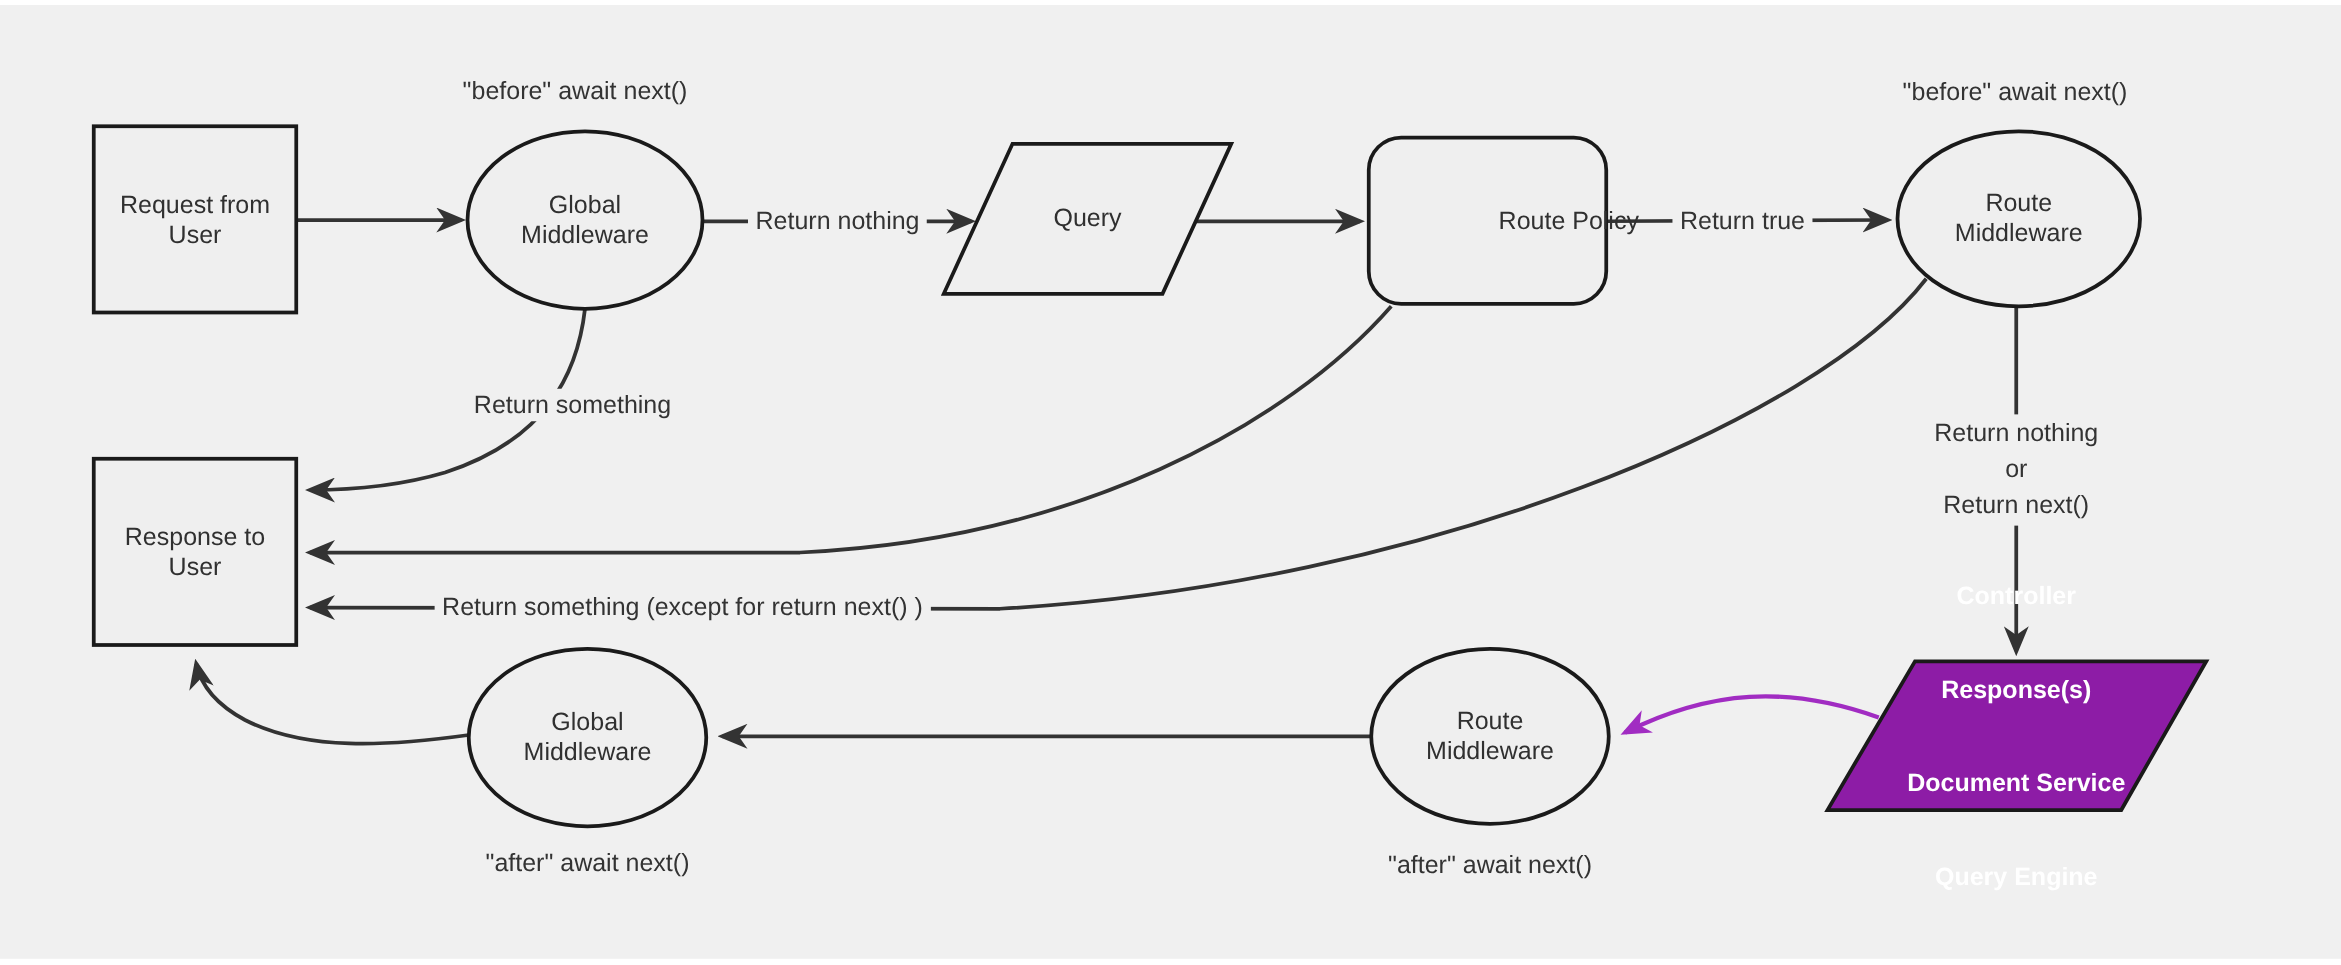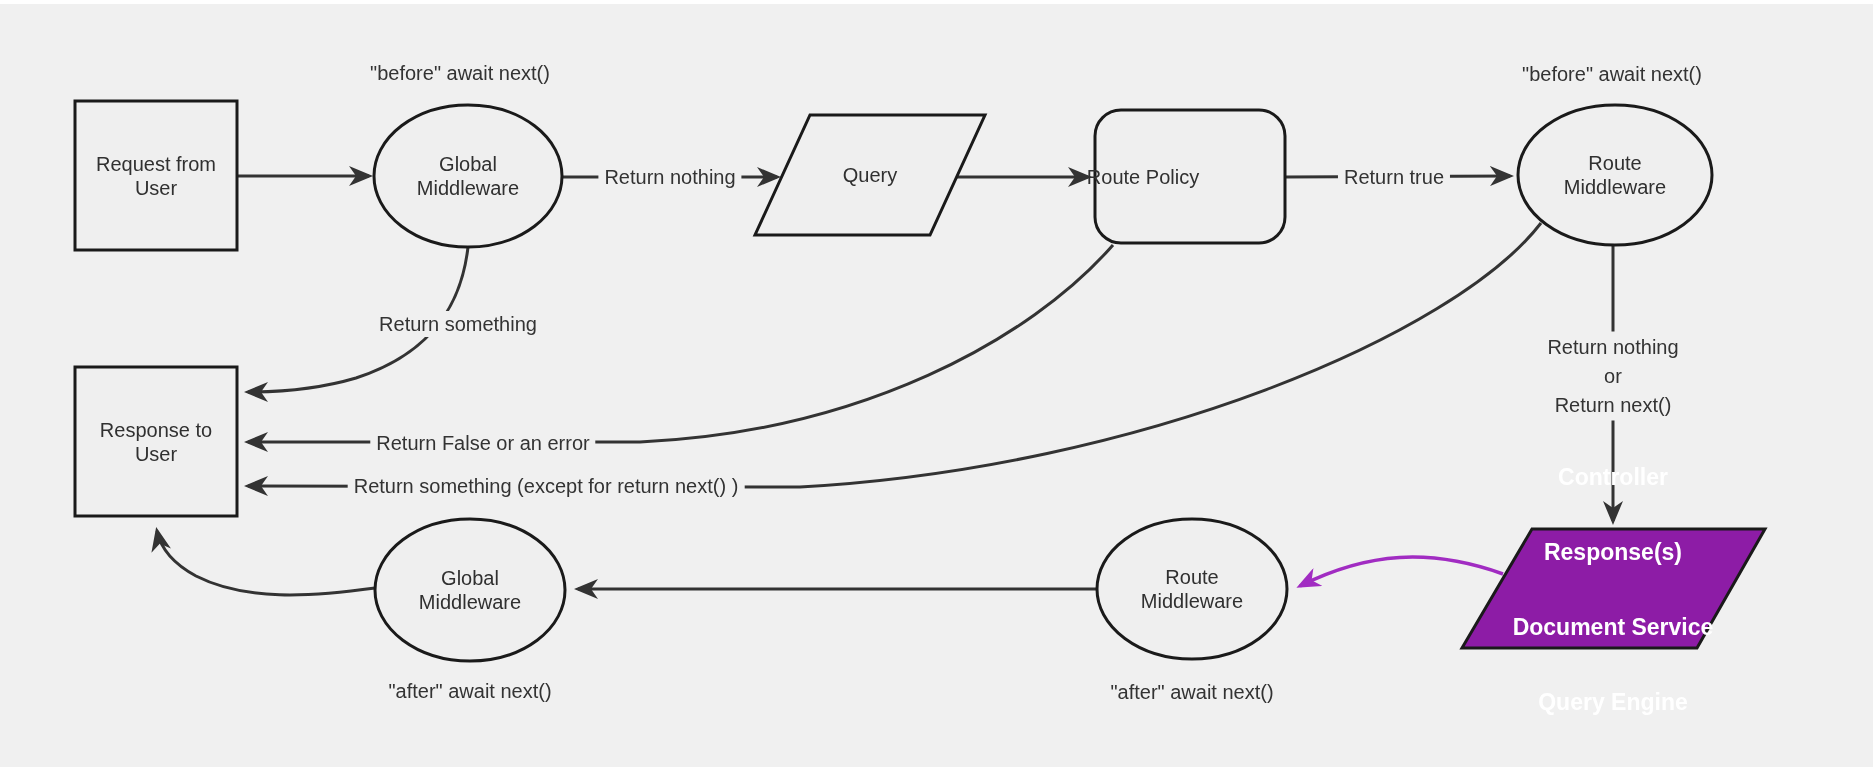--- a/index.html
+++ b/index.html
@@ -7,21 +7,21 @@
          font-family:"Liberation Sans", sans-serif;}
   .paper{position:absolute;left:0;top:4px;width:1873px;height:763px;background:#f0f0f0;}
   svg.diagram{position:absolute;left:0;top:0;}
   .lbl{position:absolute;transform:translate(-50%,-50%);text-align:center;
        font-size:20px;color:#303030;line-height:24px;white-space:pre-wrap;}
   .node-lbl{width:140px;}
   .ellipse-lbl{width:122px;}
   .edge-lbl{background:#f0f0f0;padding:1px 6px;white-space:nowrap;color:#333333;}
   .edge-lbl-multi{background:#f0f0f0;padding:1px 8px;white-space:nowrap;color:#333333;line-height:29px;}
   .annot{white-space:nowrap;color:#333333;}
-  .controller-lbl{width:230px;color:#ffffff;font-weight:bold;font-size:23px;line-height:25px;}
+  .controller-lbl{width:230px;color:#ffffff;font-weight:bold;font-size:20px;line-height:25px;}
 </style>
 </head>
 <body>
 
 <div class="stage">
   <div class="paper"></div>
 
   <svg class="diagram" width="1873" height="772" viewBox="0 0 1873 772">
     <defs>
       <marker id="arrow" viewBox="0 0 12 10" refX="10" refY="5" markerWidth="24" markerHeight="20" markerUnits="userSpaceOnUse" orient="auto">
@@ -55,40 +55,39 @@
       <rect x="75" y="367" width="162" height="149"></rect>
       <ellipse cx="470" cy="590" rx="95" ry="71"></ellipse>
       <ellipse cx="1192" cy="589" rx="95" ry="70"></ellipse>
       <polygon points="1532,529 1765,529 1697,648 1462,648" fill="#8d1ca6"></polygon>
     </g>
   </svg>
 
   <div class="lbl node-lbl" style="left:156px;top:176px;">Request from User</div>
   <div class="lbl ellipse-lbl" style="left:468px;top:176px;">Global Middleware</div>
   <div class="lbl" style="left:870px;top:175px;">Query</div>
-  <div class="lbl" style="left:1143px;top:177px;">Route Policy</div>
+  <div class="lbl" style="left:1255px;top:177px;">Route Policy</div>
   <div class="lbl ellipse-lbl" style="left:1615px;top:175px;">Route Middleware</div>
   <div class="lbl node-lbl" style="left:156px;top:442px;">Response to User</div>
   <div class="lbl ellipse-lbl" style="left:470px;top:590px;">Global Middleware</div>
   <div class="lbl ellipse-lbl" style="left:1192px;top:589px;">Route Middleware</div>
   <div class="lbl controller-lbl" style="left:1613px;top:590px;">
     <div>Controller</div>
     <div>Response(s)</div>
     <div>Document Service</div>
     <div>Query Engine</div>
   </div>
 
   <div class="lbl annot" style="left:460px;top:73px;">"before" await next()</div>
   <div class="lbl annot" style="left:1612px;top:74px;">"before" await next()</div>
   <div class="lbl annot" style="left:470px;top:691px;">"after" await next()</div>
   <div class="lbl annot" style="left:1192px;top:692px;">"after" await next()</div>
 
   <div class="lbl edge-lbl" style="left:670px;top:177px;">Return nothing</div>
   <div class="lbl edge-lbl" style="left:1368px;top:177px;margin-left:26px;">Return true</div>
   <div class="lbl edge-lbl" style="left:458px;top:304px;margin-top:20px;">Return something</div>
-  <div class="lbl edge-lbl" style="left:483px;top:443px;">Return False or an error</div>
   <div class="lbl edge-lbl" style="left:546px;top:486px;">Return something (except for return next() )</div>
   <div class="lbl edge-lbl-multi" style="left:1613px;top:376px;">
     <div>Return nothing</div>
     <div>or</div>
     <div>Return next()</div>
   </div>
 </div>
 
 </body></html>

